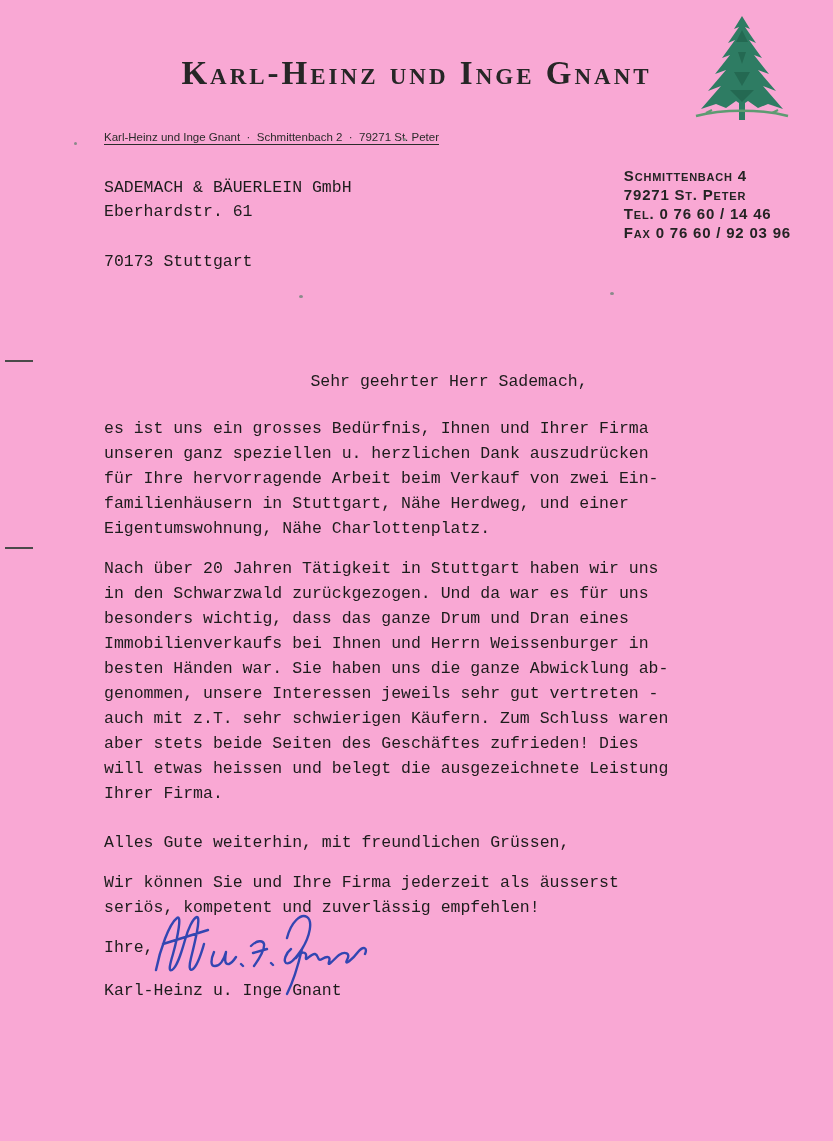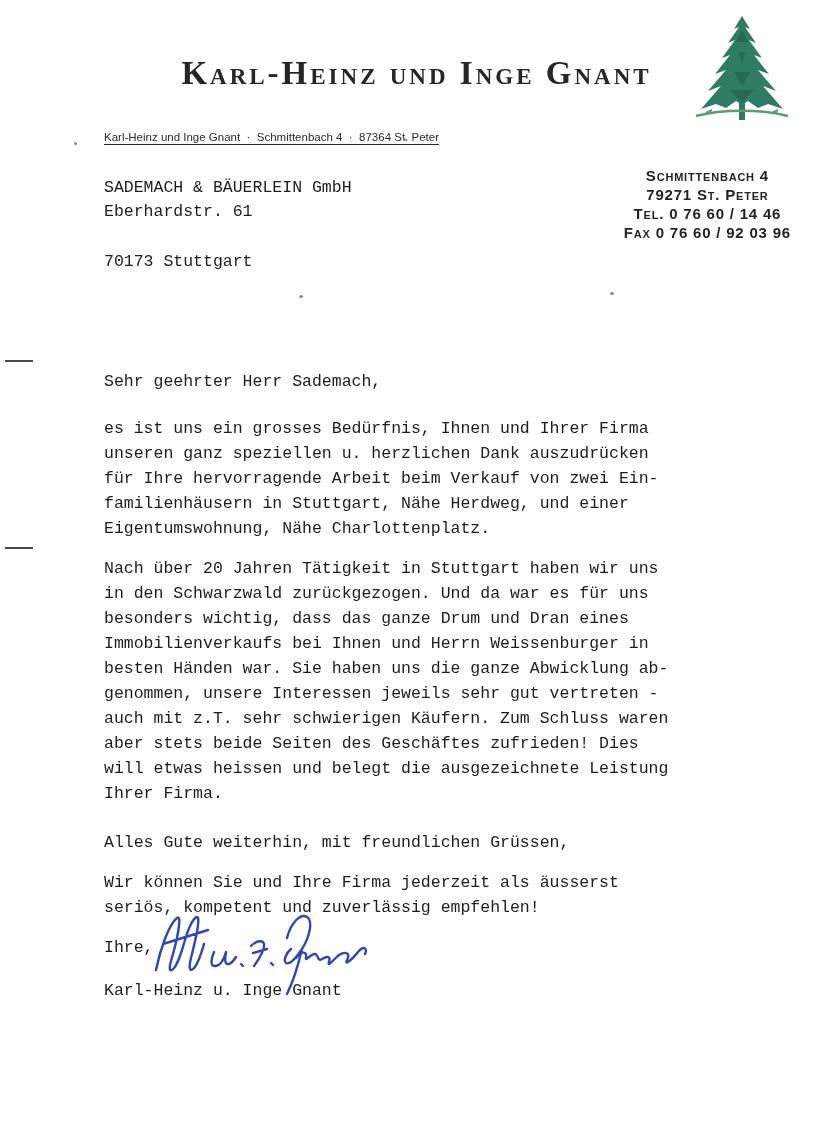--- a/index.html
+++ b/index.html
@@ -37,41 +37,41 @@
   }
   
   .recipient {
     position: absolute; top: 176px; left: 104px;
     font-size: 16.5px; line-height: 24px;
     color: #1c1c1c;
   }
   .recipient .gap { margin-top: 26px; }
   .contact {
     position: absolute; top: 166px; right: 42px;
-    text-align: center;
+    text-align: left;
     font-family: "Liberation Sans", sans-serif;
     font-weight: bold;
     font-variant: small-caps;
     font-size: 15px; line-height: 19px;
     letter-spacing: 0.8px;
     color: #242424;
     margin-left: 28px;
   }
   
   .dateline {
     position: absolute; top: 330px; left: 437px;
     font-size: 16.5px; color: #1c1c1c;
   }
   .letter-body {
     position: absolute; top: 369px; left: 104px; width: 690px;
     font-size: 16.5px; line-height: 25px;
     color: #1c1c1c;
   }
   .letter-body p { margin: 0 0 15px 0; white-space: pre-line; }
-  .letter-body p.salutation { margin-bottom: 22px; }
+  .letter-body p.salutation { margin-bottom: 22px; text-align: center; }
   .letter-body p.big-gap { margin-bottom: 24px; }
   .letter-body p.closing { margin-bottom: 7px; }
   .letter-body p.typed-name { margin: 18px 0 0 0; }
   
   .signature {
     position: absolute; top: 908px; left: 150px;
     width: 225px; height: 90px;
   }
   .signature path { fill: none; stroke-width: 2.4; stroke-linecap: round; stroke-linejoin: round; }
   
@@ -80,39 +80,39 @@
   .fold-2 { top: 547px; }
   .speck { position: absolute; background: #8a8a8a; border-radius: 50%; }
   .speck-a { top: 142px; left: 74px;  width: 3px; height: 3px; }
   .speck-b { top: 138px; left: 403px; width: 3px; height: 3px; }
   .speck-c { top: 295px; left: 299px; width: 4px; height: 3px; }
   .speck-d { top: 292px; left: 610px; width: 4px; height: 3px; }
 </style>
 </head>
 <body>
 
-<div class="page" style="background: #ffffff;">
+<div class="page" style="background: #f9a8d4;">
 
   <div class="title">Karl-Heinz und Inge Gnant</div>
 
   <svg class="tree" viewBox="0 0 100 120" aria-hidden="true">
     <path d="M50 4 L58 17 L53 15 L64 31 L57 28 L70 46 L62 43 L77 62 L66 58 L84 79 L71 74 L91 97
          L76 92 L66 96 L56 89 L53 91 L53 108 L47 108 L47 91 L44 89 L34 96 L24 92 L9 97
          L29 74 L16 79 L34 58 L23 62 L38 43 L30 46 L43 28 L36 31 L47 15 L42 17 Z" style="fill: rgb(46, 124, 99);"></path>
     <g fill="#1c5a45" opacity="0.55">
       <path d="M50 18 L56 30 L44 30 Z"></path>
       <path d="M46 40 L54 40 L50 52 Z"></path>
       <path d="M42 60 L58 60 L50 74 Z"></path>
       <path d="M38 78 L62 78 L50 90 Z"></path>
     </g>
     <path d="M4 104 C30 97 70 97 96 104" stroke="#5d9b72" stroke-width="2.5" fill="none"></path>
     <path d="M14 101 l6 -3 M80 101 l6 -3" stroke="#5d9b72" stroke-width="2" fill="none"></path>
   </svg>
 
-  <div class="sender-line">Karl-Heinz und Inge Gnant  ·  Schmittenbach 4  ·  87364 St. Peter</div>
+  <div class="sender-line">Karl-Heinz und Inge Gnant  ·  Schmittenbach 2  ·  79271 St. Peter</div>
 
   <div class="recipient">
     <div>SADEMACH &amp; BÄUERLEIN GmbH</div>
     <div>Eberhardstr. 61</div>
     <div class="gap">70173 Stuttgart</div>
   </div>
 
   <div class="contact">
     <div>Schmittenbach 4</div>
     <div>79271 St. Peter</div>

